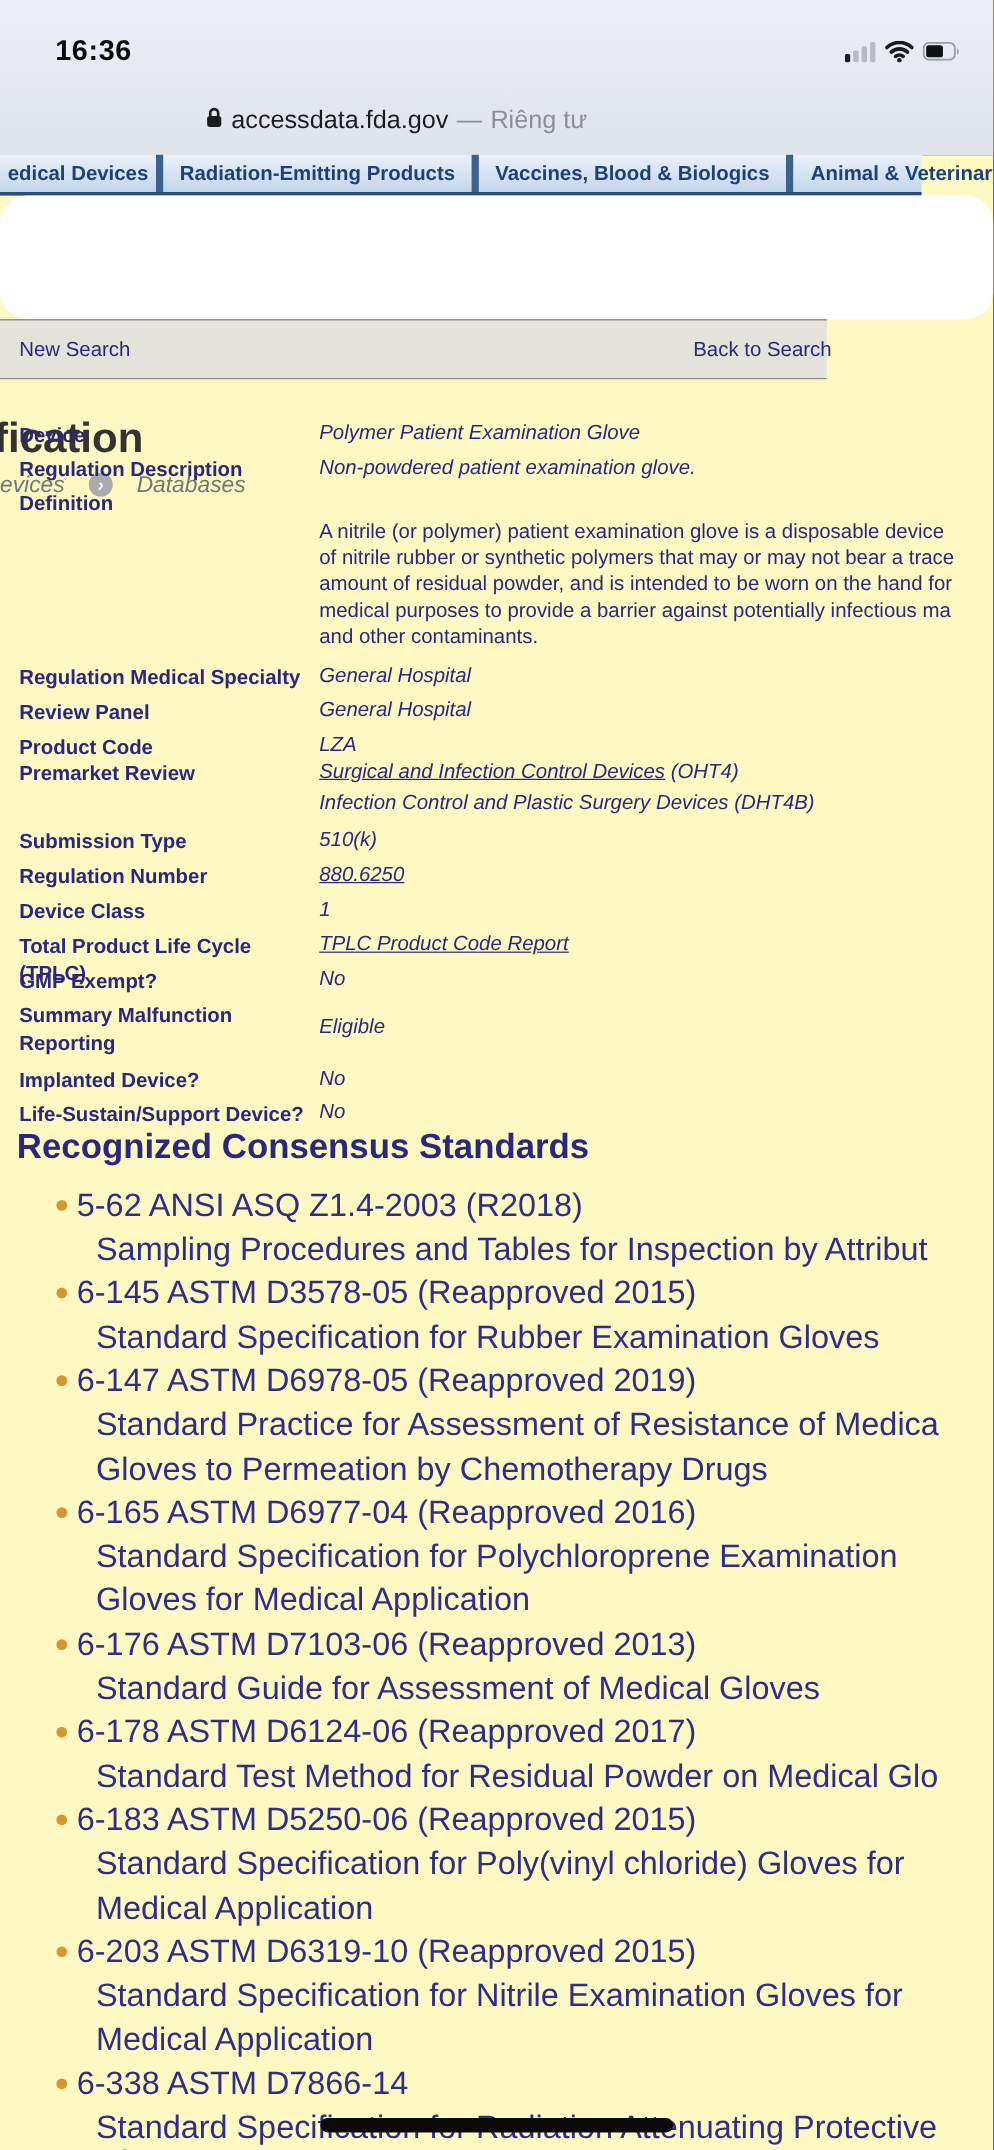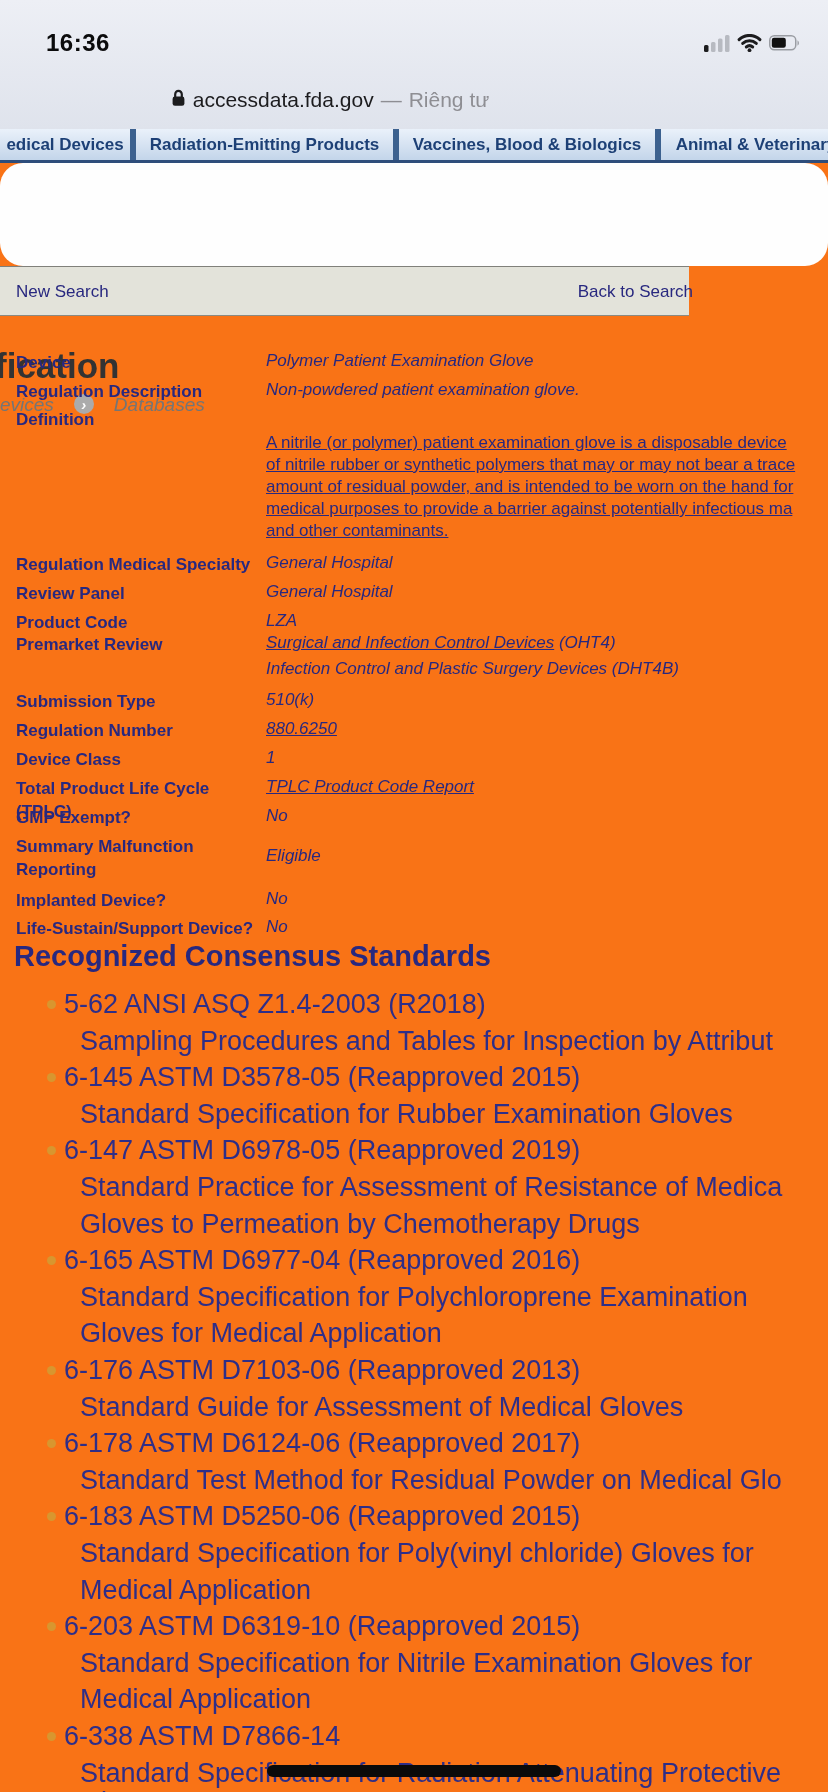--- a/index.html
+++ b/index.html
@@ -1,30 +1,30 @@
 <!DOCTYPE html>
 <html><head>
 <meta charset="utf-8">
 <style>
   html,body{margin:0;padding:0;background:#000;}
   .frame{
     position:relative;width:828px;height:1792px;overflow:hidden;
-    background:#f97316;font-family:"Liberation Sans",sans-serif;
+    background:#fef9c3;font-family:"Liberation Sans",sans-serif;
     -webkit-font-smoothing:antialiased;
   }
   
   .chrome{position:absolute;left:0;top:0;width:828px;height:129px;
     background:linear-gradient(#edeff5,#dfe3ec);border-bottom:1px solid #c6cad4;}
   .time{position:absolute;left:46px;top:29px;font-size:24px;font-weight:700;color:#0b0b0c;letter-spacing:.5px;}
   .sticons{position:absolute;right:28px;top:34px;display:flex;align-items:center;gap:7px;}
   .urlrow{position:absolute;left:0;top:88px;width:660px;display:flex;justify-content:center;align-items:center;gap:7px;}
   .urldomain{font-size:21px;color:#1c1c1e;}
   .urlpriv{font-size:21px;color:#8e8e93;}
   
-  .tabbar{position:absolute;left:0;top:129px;width:828px;height:31px;
+  .tabbar{position:absolute;left:0;top:129px;width:768px;height:31px;
     background:linear-gradient(#eaf1fa,#c3d5ea);border-bottom:3px solid #2e4d7b;display:flex;}
   .tabsep{width:6px;height:31px;background:#3c618f;flex:none;}
   .tab{height:31px;display:flex;align-items:center;justify-content:center;
     font-size:17px;font-weight:700;color:#1d4076;white-space:nowrap;flex:none;overflow:visible;}
   
   .titlearea{position:absolute;left:0;top:163px;width:828px;height:103px;background:#fefefe;border-radius:23px;}
   .pagetitle{position:absolute;left:-5px;top:183px;font-size:35px;font-weight:700;color:#333;}
   .crumb{position:absolute;left:0;top:231px;display:flex;align-items:flex-start;gap:20px;
     font-size:19px;color:#757575;font-style:italic;}
   .crumbicon{width:20px;height:20px;border-radius:50%;background:#ababab;color:#fff;
@@ -32,21 +32,21 @@
   
   .toolbar{position:absolute;left:0;top:266px;width:689px;height:50px;background:#e3e3da;
     border-top:1px solid #80807a;border-bottom:1px solid #8a8a82;box-sizing:border-box;}
   .toolbar .left{position:absolute;left:16px;top:15px;font-size:17px;color:#28287f;}
   .toolbar .right{position:absolute;right:-4px;top:15px;font-size:17px;color:#28287f;white-space:nowrap;}
   
   .row{position:absolute;left:0;width:828px;}
   .flabel{position:absolute;left:16px;top:0;width:240px;font-size:17px;font-weight:700;color:#28287f;line-height:23px;}
   .fvalue{position:absolute;left:266px;top:0;font-size:17px;color:#28287f;white-space:nowrap;font-style:italic;}
   .lnk{color:#28287f;text-decoration:underline;}
-  .defline{position:absolute;left:266px;font-size:17px;color:#28287f;white-space:nowrap;text-decoration:underline;}
+  .defline{position:absolute;left:266px;font-size:17px;color:#28287f;white-space:nowrap;}
   
   .stdheading{position:absolute;left:14px;top:940px;font-size:29px;font-weight:700;color:#28287f;white-space:nowrap;}
   .sline{position:absolute;left:64px;font-size:27px;color:#2e2e88;white-space:nowrap;line-height:32px;}
   .sline.link{margin-left:16px;}
   .bullet{position:absolute;left:-17px;top:12px;width:9px;height:9px;border-radius:50%;background:#d8962f;}
   
   .homebar{position:absolute;left:267px;top:1765px;width:294px;height:12px;border-radius:7px;background:#0a0a0a;}
 </style>
 </head>
 <body>

